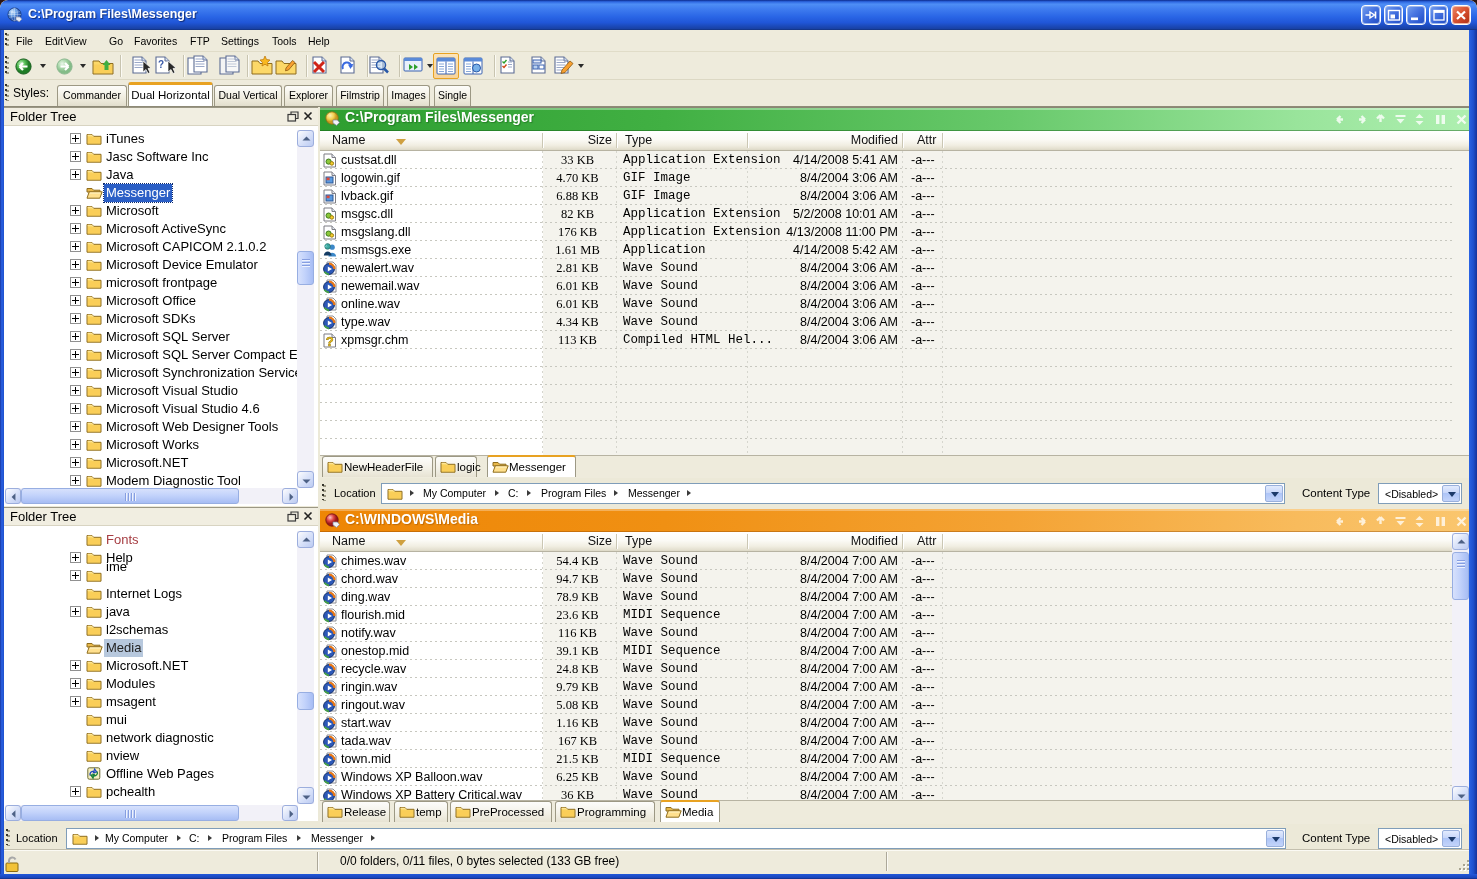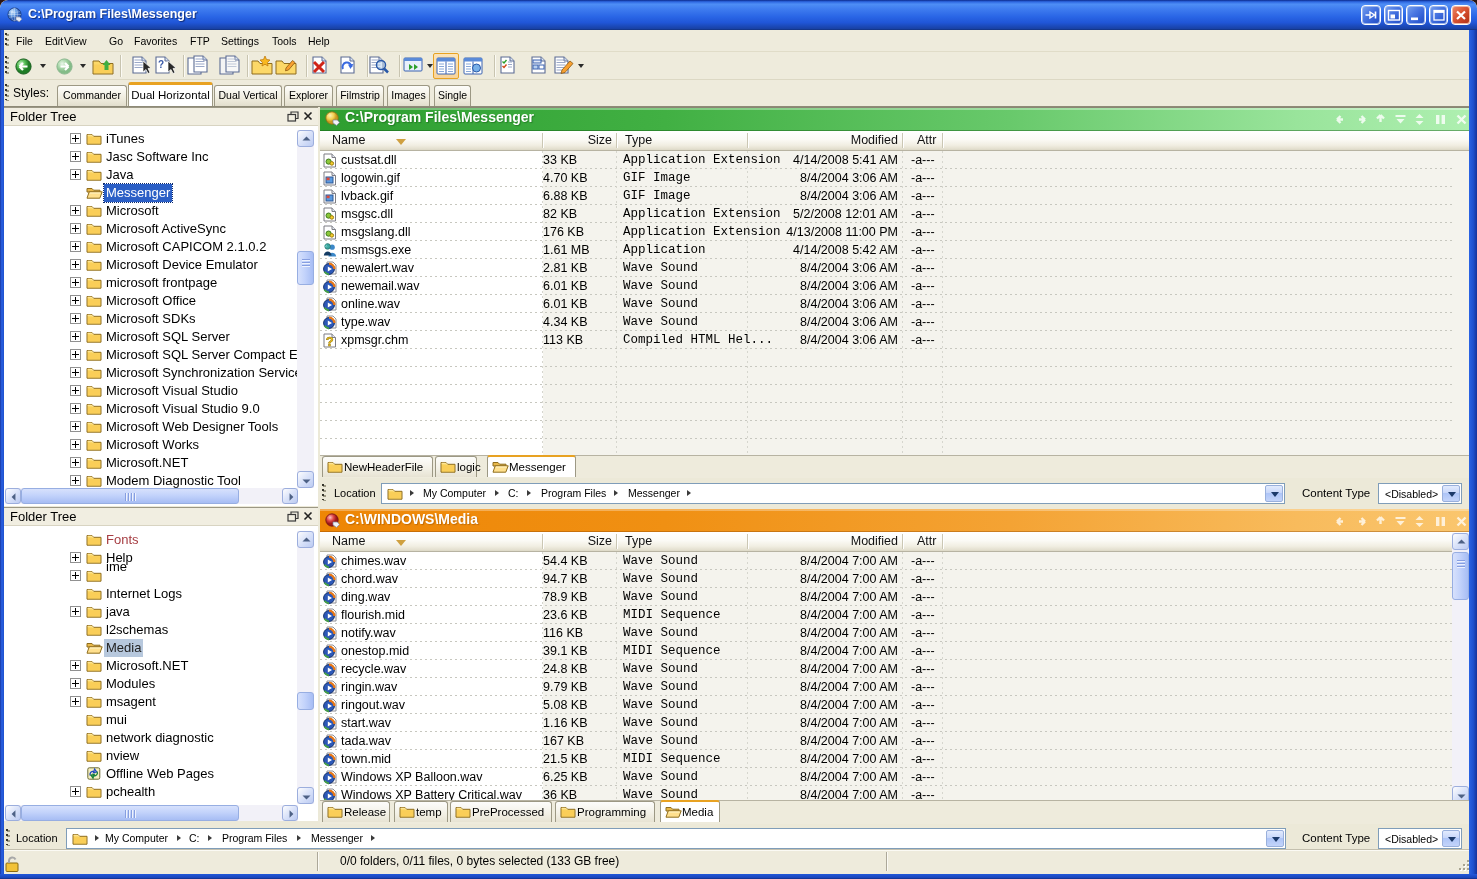--- a/index.html
+++ b/index.html
@@ -15,21 +15,21 @@
 .cap{position:absolute;left:320px;width:1149px;overflow:hidden;}
 .hdr{position:absolute;left:320px;width:1149px;height:20px;
  background:linear-gradient(180deg,#ffffff 0,#fbfaf5 45%,#f1eee2 75%,#e5e1d1 92%,#dcd8c6 100%);
  border-bottom:1px solid #b7b3a2;}
 .hc{position:absolute;top:0;height:19px;font-size:12.5px;color:#111;line-height:19px;}
 .hsep{position:absolute;top:2px;height:15px;width:1px;background:#cbc7b4;box-shadow:1px 0 0 #ffffff;}
 .rows{position:absolute;left:320px;width:1149px;background:#fff;overflow:hidden;}
 .shade{position:absolute;left:223px;top:0;width:926px;height:100%;background:#f4f3ed;}
 .frow{position:absolute;left:0;width:1149px;height:18px;}
 .fr-nm{position:absolute;left:21px;top:0;height:18px;line-height:18px;font-size:12.5px;color:#000;white-space:nowrap;}
-.fr-sz{position:absolute;left:223px;width:69px;text-align:left;height:18px;line-height:18px;font-size:12.5px;}
+.fr-sz{position:absolute;left:223px;width:69px;text-align:center;height:18px;line-height:18px;font-size:12.5px;font-family:Liberation Serif, serif;}
 .fr-ty{position:absolute;left:303px;height:18px;line-height:18px;font-size:12.5px;white-space:nowrap;font-family:Liberation Mono, monospace;}
 .fr-md{position:absolute;left:428px;width:150px;text-align:right;height:18px;line-height:18px;font-size:12.5px;}
 .fr-at{position:absolute;left:591px;height:18px;line-height:18px;font-size:12.5px;}
 .dot{position:absolute;left:0;width:1132px;height:1px;
  background-image:repeating-linear-gradient(90deg,#c7c7bf 0 2px,rgba(0,0,0,0) 2px 5px);}
 .vdot{position:absolute;top:0;width:1px;
  background-image:repeating-linear-gradient(180deg,#d6d6ce 0 2px,rgba(0,0,0,0) 2px 5px);}
 .pm{position:absolute;width:11px;height:11px;background:#fff;border:1px solid #919191;}
 .pm:before{content:"";position:absolute;left:1px;top:4px;width:7px;height:1px;background:#000;}
 .pm:after{content:"";position:absolute;left:4px;top:1px;width:1px;height:7px;background:#000;}
@@ -394,21 +394,21 @@
         <path d="M2 5.2 L14 5.2 L14 11.4 L2 11.4 Z" fill="#f8c64a" opacity="0.55"></path>
         <path d="M1.7 3.2 L5.7 3.2 L7 4.6" stroke="#fde9a8" stroke-width="1" fill="none"></path>
       </svg>
       <div class="tlab" style="left:102px;top:256px">Microsoft Visual Studio</div>
       <div class="pm" style="left:66px;top:277px"></div>
       <svg class="abs" style="width:16px;height:13px;left:82px;top:276px" viewBox="0 0 16 13">
         <path d="M1 2.5 L6 2.5 L7.6 4.3 L15 4.3 L15 12.2 L1 12.2 Z" fill="#fcd868" stroke="#8f6d1e" stroke-width="1"></path>
         <path d="M2 5.2 L14 5.2 L14 11.4 L2 11.4 Z" fill="#f8c64a" opacity="0.55"></path>
         <path d="M1.7 3.2 L5.7 3.2 L7 4.6" stroke="#fde9a8" stroke-width="1" fill="none"></path>
       </svg>
-      <div class="tlab" style="left:102px;top:274px">Microsoft Visual Studio 9.0</div>
+      <div class="tlab" style="left:102px;top:274px">Microsoft Visual Studio 4.6</div>
       <div class="pm" style="left:66px;top:295px"></div>
       <svg class="abs" style="width:16px;height:13px;left:82px;top:294px" viewBox="0 0 16 13">
         <path d="M1 2.5 L6 2.5 L7.6 4.3 L15 4.3 L15 12.2 L1 12.2 Z" fill="#fcd868" stroke="#8f6d1e" stroke-width="1"></path>
         <path d="M2 5.2 L14 5.2 L14 11.4 L2 11.4 Z" fill="#f8c64a" opacity="0.55"></path>
         <path d="M1.7 3.2 L5.7 3.2 L7 4.6" stroke="#fde9a8" stroke-width="1" fill="none"></path>
       </svg>
       <div class="tlab" style="left:102px;top:292px">Microsoft Web Designer Tools</div>
       <div class="pm" style="left:66px;top:313px"></div>
       <svg class="abs" style="width:16px;height:13px;left:82px;top:312px" viewBox="0 0 16 13">
         <path d="M1 2.5 L6 2.5 L7.6 4.3 L15 4.3 L15 12.2 L1 12.2 Z" fill="#fcd868" stroke="#8f6d1e" stroke-width="1"></path>
@@ -719,21 +719,21 @@
       <div class="frow" style="top:54px">
         <svg class="abs" style="width:14px;height:15px;left:3px;top:2px" viewBox="0 0 14 15">
           <path d="M1 1 L9 1 L12.5 4.5 L12.5 14 L1 14 Z" fill="#fff" stroke="#7d7d84" stroke-width="1"></path>
           <path d="M9 1 L9 4.5 L12.5 4.5" fill="#e4e9f2" stroke="#7d7d84" stroke-width="1"></path>
           <circle cx="5.6" cy="8.6" r="2.6" fill="#8cc83c" stroke="#3c7c1c"></circle>
           <circle cx="8.8" cy="10.4" r="1.8" fill="#f4d02c" stroke="#9c7c10"></circle>
         </svg>
         <div class="fr-nm">msgsc.dll</div>
         <div class="fr-sz">82 KB</div>
         <div class="fr-ty">Application Extension</div>
-        <div class="fr-md">5/2/2008 12:01 AM</div>
+        <div class="fr-md">5/2/2008 10:01 AM</div>
         <div class="fr-at">-a---</div>
       </div>
       <div class="frow" style="top:72px">
         <svg class="abs" style="width:14px;height:15px;left:3px;top:2px" viewBox="0 0 14 15">
           <path d="M1 1 L9 1 L12.5 4.5 L12.5 14 L1 14 Z" fill="#fff" stroke="#7d7d84" stroke-width="1"></path>
           <path d="M9 1 L9 4.5 L12.5 4.5" fill="#e4e9f2" stroke="#7d7d84" stroke-width="1"></path>
           <circle cx="5.6" cy="8.6" r="2.6" fill="#8cc83c" stroke="#3c7c1c"></circle>
           <circle cx="8.8" cy="10.4" r="1.8" fill="#f4d02c" stroke="#9c7c10"></circle>
         </svg>
         <div class="fr-nm">msgslang.dll</div>

